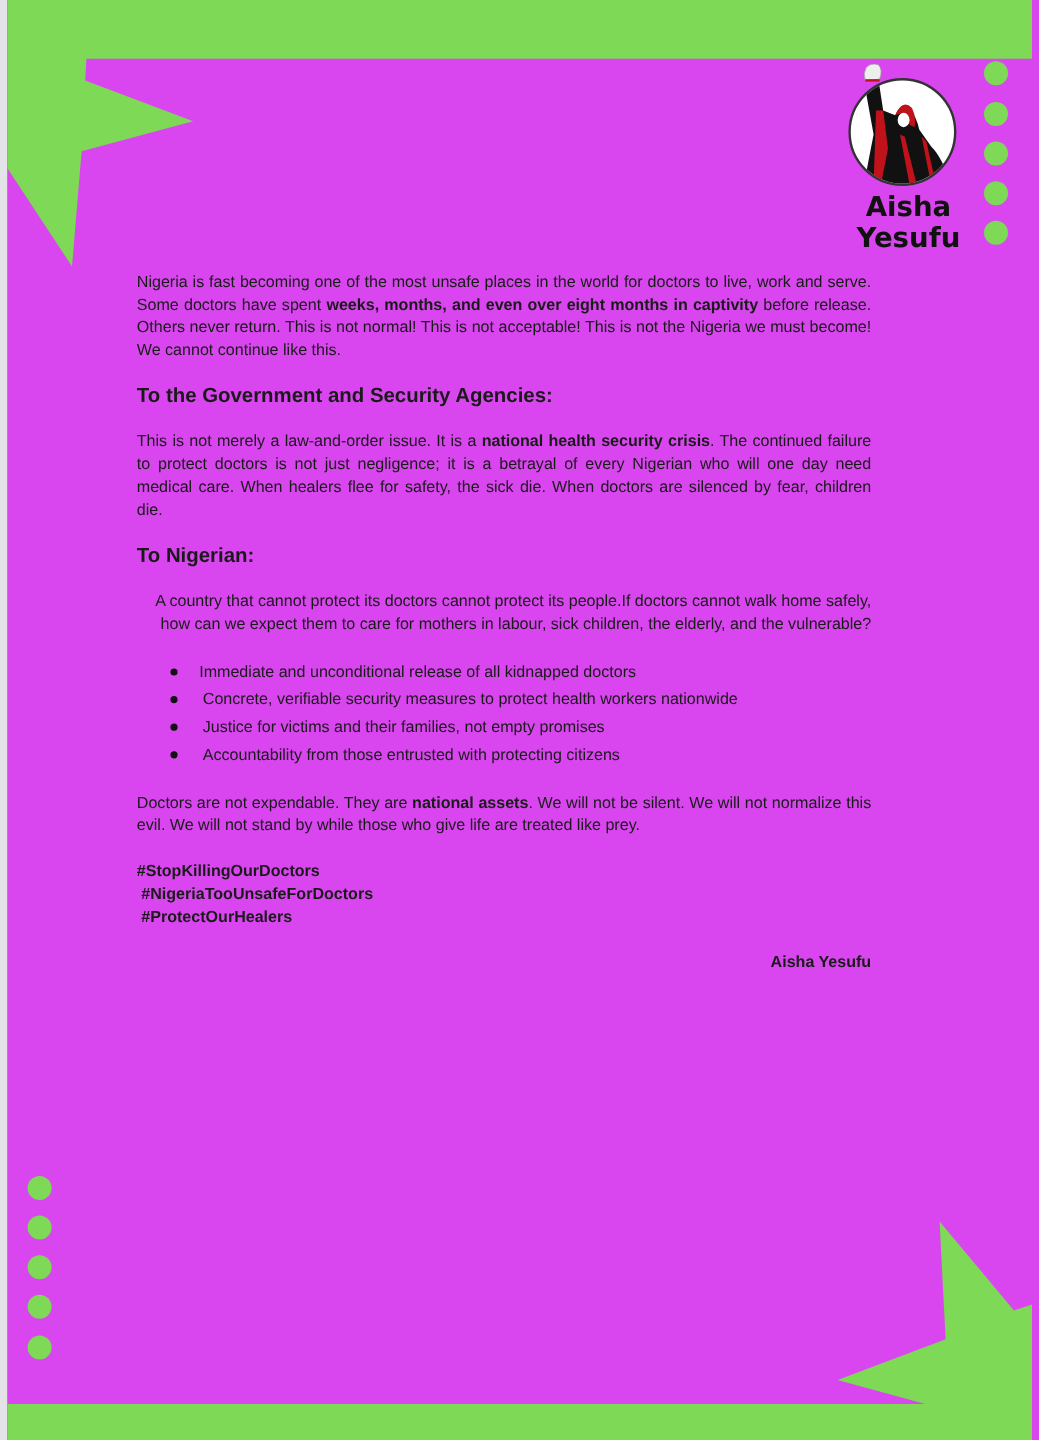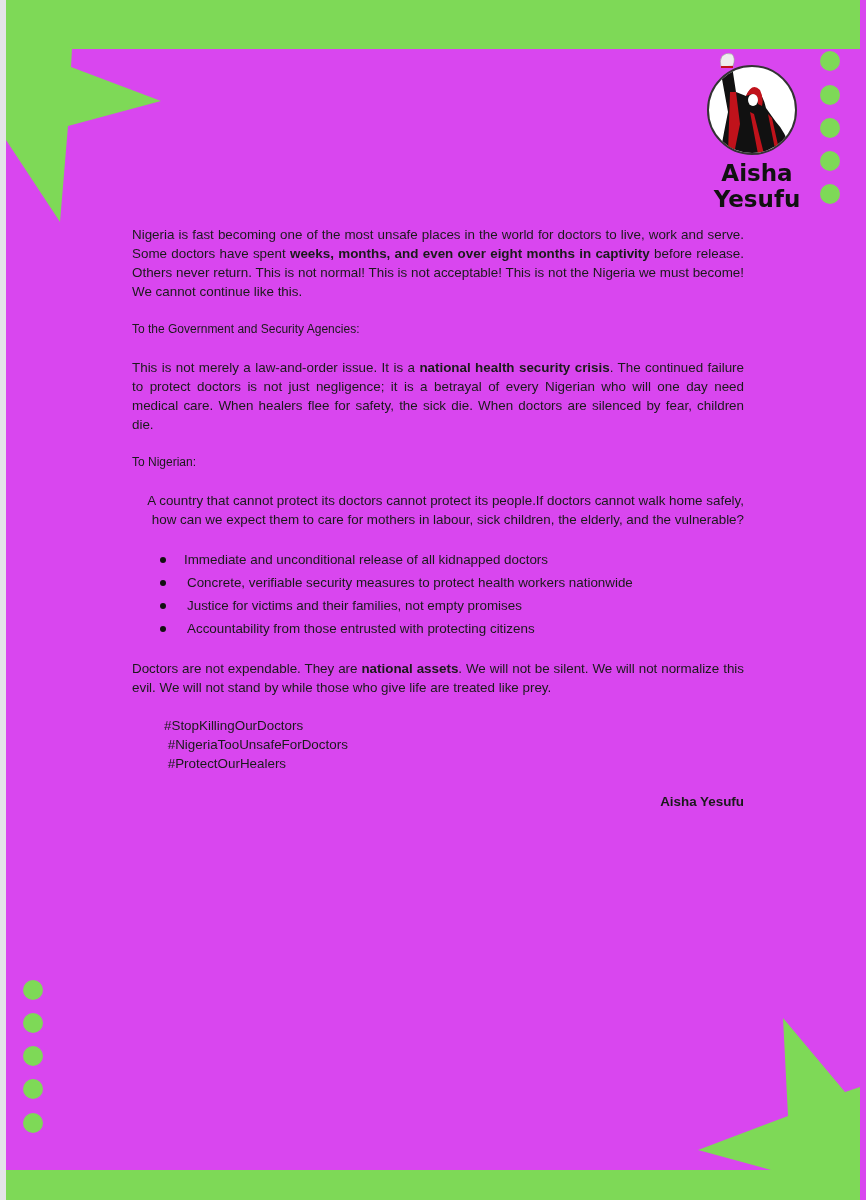--- a/index.html
+++ b/index.html
@@ -17,36 +17,36 @@
     position: absolute; width: 20px; height: 20px; border-radius: 50%;
     background: var(--accent);
   }
   .logo { position: absolute; left: 700px; top: 52px; width: 110px; }
   .logo-name {
     position: absolute; left: 696px; top: 160px; width: 110px;
     text-align: center; font-family: "DejaVu Sans", sans-serif;
     font-weight: bold; font-size: 23px; line-height: 26px; color: #111;
   }
   .content {
-    position: absolute; left: 126px; top: 225px; width: 612px;
+    position: absolute; left: 108px; top: 225px; width: 612px;
     font-size: 13.4px; line-height: 19px; color: #1a1a1a;
   }
   .content p { margin: 0 0 19px 0; text-align: justify; }
   .content p.left { text-align: right; }
-  .content h4 { margin: 12px 0 19px 0; font-size: 12px; font-weight: normal; }
+  .content h4 { margin: 12px 0 19px 0; font-size: 17px; font-weight: bold; }
   .content b { font-weight: bold; }
   ul.demands { list-style: none; margin: 0 0 19px 0; padding: 0; }
   ul.demands li {
     position: relative; padding-left: 55px; line-height: 23px;
   }
   ul.demands li::before {
     content: ""; position: absolute; left: 28px; top: 9px;
     width: 6px; height: 6px; border-radius: 50%; background: #111;
   }
-  .tags div { font-weight: normal; line-height: 19px; margin-left: 32px; }
+  .tags div { font-weight: bold; line-height: 19px; }
   .tags { margin-bottom: 19px; }
 </style>
 </head>
 <body>
 
 <div class="page" style="--accent:#7ed957;">
 
   <svg class="deco" width="854" height="230" viewBox="0 0 854 230">
     <path fill="#7ed957" d="M0,0 L854,0 L854,49 L66,49 L65,67 L155,101 L62,126 L54,222 L0,140 Z"></path>
   </svg>

